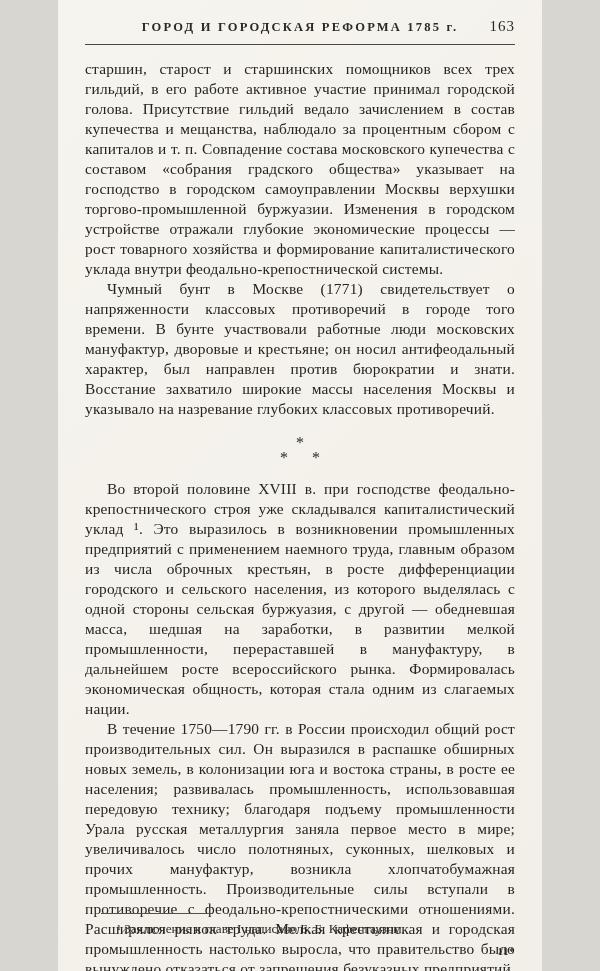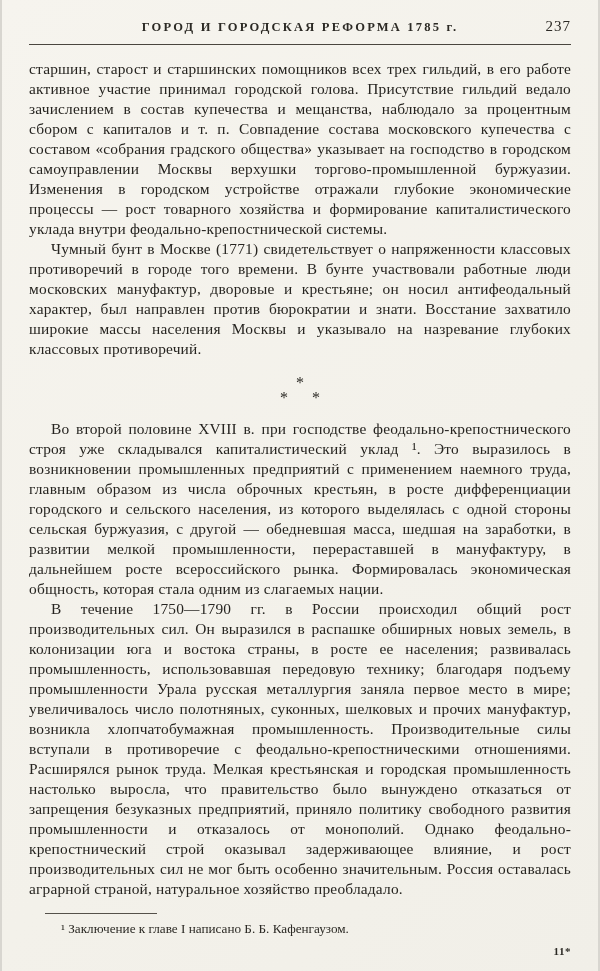--- a/index.html
+++ b/index.html
@@ -2,21 +2,21 @@
 <html><head>
 <meta charset="utf-8">
 <style>
   html, body {
     margin: 0;
     padding: 0;
     background: #d8d6d0;
   }
   .page {
     position: relative;
-    width: 596px;
+    width: 484px;
     height: 971px;
     margin: 0 auto;
     background: linear-gradient(135deg, #f6f4ee 0%, #f3f1ea 60%, #f1efe8 100%);
     box-sizing: border-box;
     padding: 12px 27px 0 27px;
     font-family: "Liberation Serif", "DejaVu Serif", serif;
     color: #262420;
     overflow: hidden;
   }
   
@@ -103,21 +103,21 @@
     color: #2b2924;
   }
 </style>
 </head>
 <body>
 
 <div class="page">
 
   <header class="running-header">
     <span class="rh-title">ГОРОД И ГОРОДСКАЯ РЕФОРМА 1785 г.</span>
-    <span class="rh-page">237</span>
+    <span class="rh-page">163</span>
   </header>
 
   <hr class="header-rule">
 
   <main class="page-body">
     <p>старшин, старост и старшинских помощников всех трех гильдий, в его работе активное участие принимал городской голова. Присутствие гильдий ведало зачислением в состав купечества и мещанства, наблюдало за процентным сбором с капиталов и т. п. Совпадение состава московского купечества с составом «собрания градского общества» указывает на господство в городском самоуправлении Москвы верхушки торгово-промышленной буржуазии. Изменения в городском устройстве отражали глубокие экономические процессы — рост товарного хозяйства и формирование капиталистического уклада внутри феодально-крепостнической системы.</p>
     <p class="ind">Чумный бунт в Москве (1771) свидетельствует о напряженности классовых противоречий в городе того времени. В бунте участвовали работные люди московских мануфактур, дворовые и крестьяне; он носил антифеодальный характер, был направлен против бюрократии и знати. Восстание захватило широкие массы населения Москвы и указывало на назревание глубоких классовых противоречий.</p>
 
     <div class="dinkus">
       <span class="d-line1">*</span>

